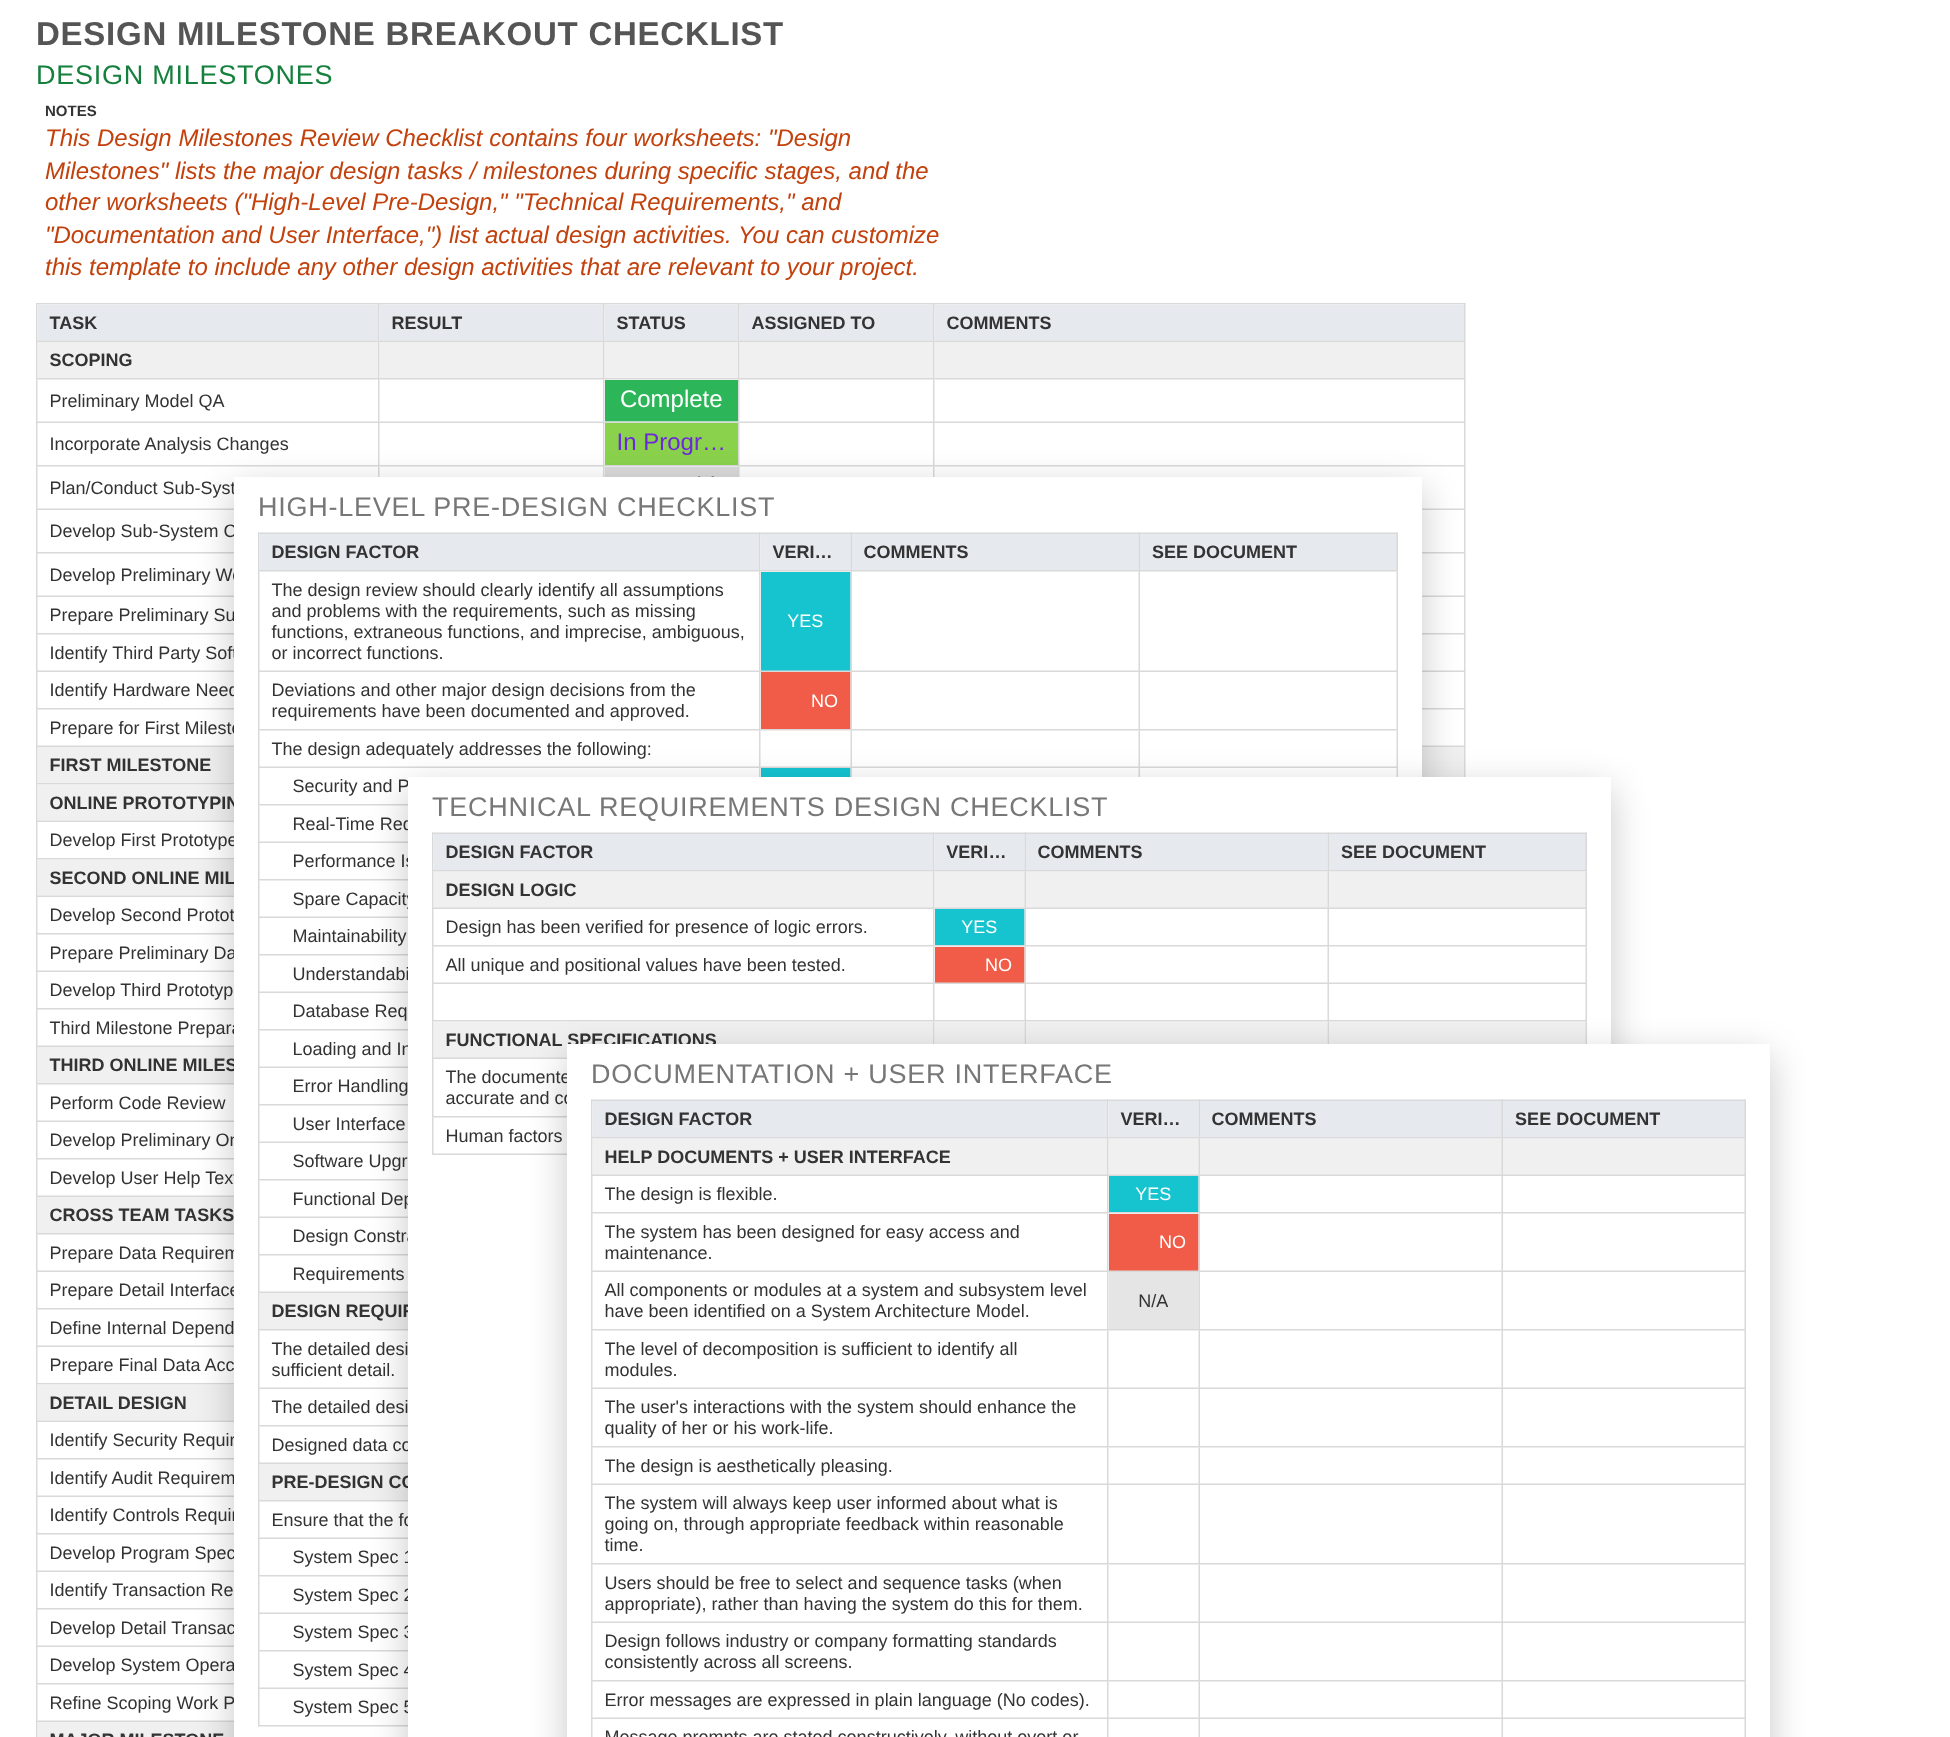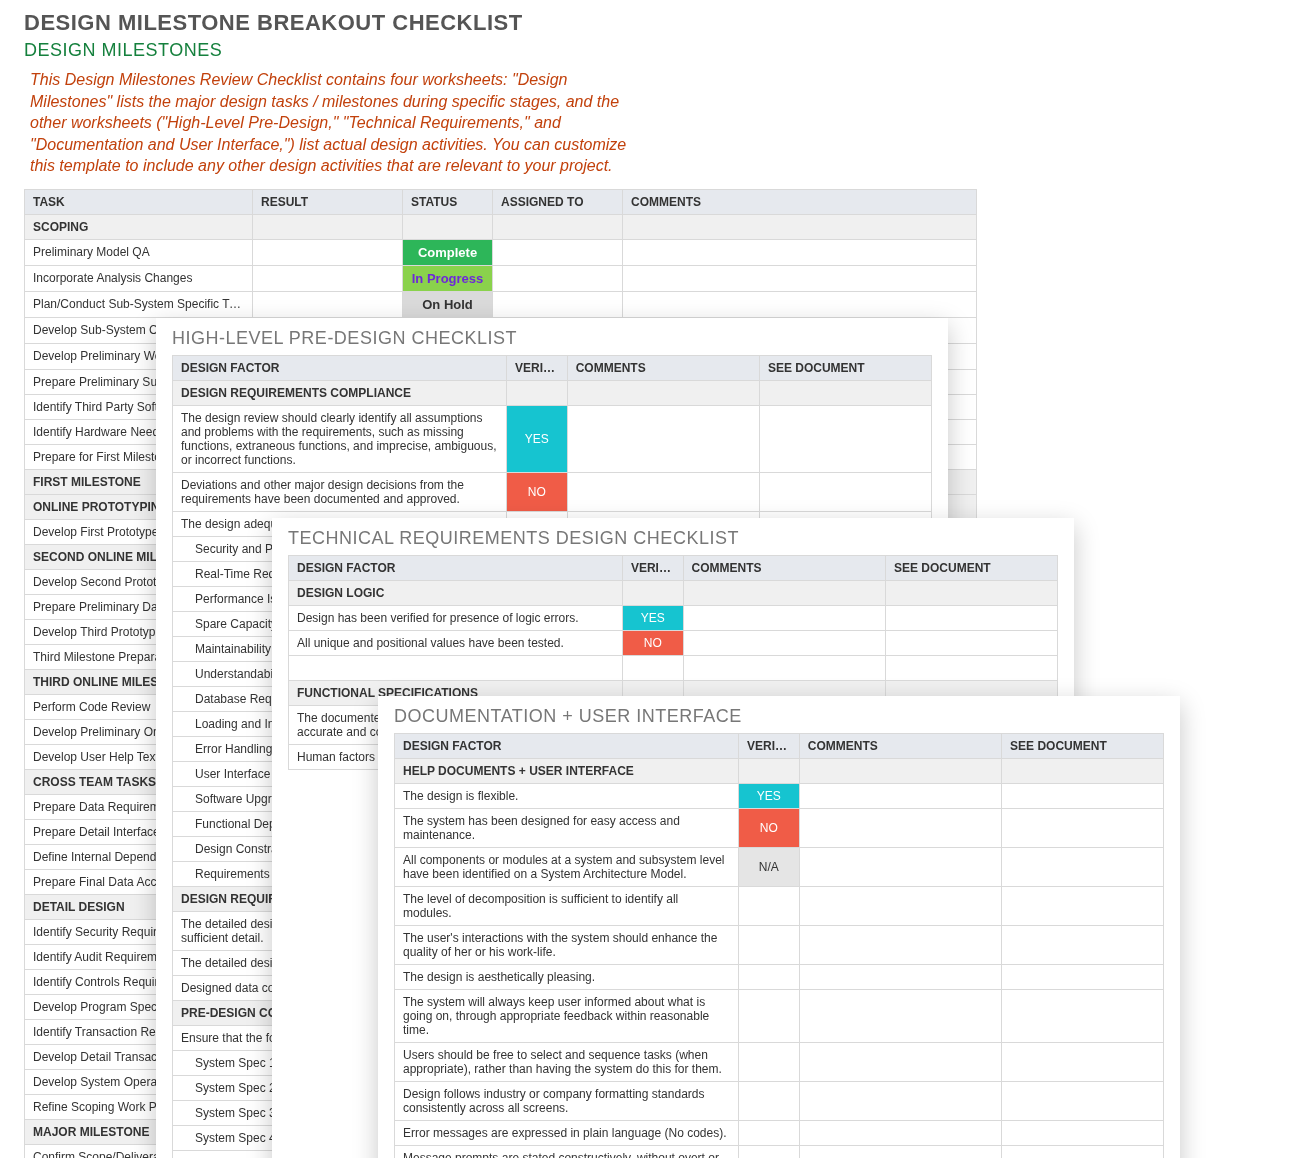--- a/index.html
+++ b/index.html
@@ -6,41 +6,42 @@
   body{width:1300px;height:1158px;overflow:hidden;position:relative;}
   .page{padding:10px 24px 0 24px;}
   h1{font-size:22px;font-weight:600;letter-spacing:.5px;color:#555;margin:0 0 4px 0;}
   h2{font-size:18px;font-weight:400;letter-spacing:.5px;color:#15803d;margin:0 0 8px 0;}
   .notes-label{font-size:10px;font-weight:bold;color:#333;margin:6px 0 2px 6px;}
   .notes{font-size:16px;color:#c2410c;line-height:1.35;margin:0 0 12px 6px;max-width:620px;font-style:italic;}
   table{border-collapse:collapse;width:100%;table-layout:fixed;}
   th,td{border:1px solid #d9d9d9;padding:5px 8px;text-align:left;vertical-align:middle;font-size:12px;white-space:nowrap;overflow:hidden;text-overflow:ellipsis;}
   th{background:#e6e9ee;font-weight:bold;color:#333;}
   td.section{background:#f0f0f0;font-weight:bold;}
-  td.status{text-align:center;font-size:13px;font-weight:bold;}
+  td.status{text-align:center;font-size:16px;}
   .s-complete{background:#2db659;color:#fff;}
   .s-overdue{background:#f0b429;color:#333;}
   .s-progress{background:#8ad24c;color:#6d28d9;}
   .s-hold{background:#dadada;color:#333;}
   .s-notstarted{background:#f5e0b4;color:#333;}
   .v-yes{background:#16c4d0;color:#fff;text-align:center;font-weight:500;}
-  .v-no{background:#f05c47;color:#fff;text-align:center;font-weight:500;}
+  .v-no{background:#f05c47;color:#fff;text-align:right;font-weight:500;}
   .v-na{background:#e5e5e5;color:#333;text-align:center;}
   
   .panel{position:absolute;background:#fff;box-shadow:0 8px 24px rgba(0,0,0,.22);padding:10px 16px 0 16px;}
   .panel h2{font-size:18px;font-weight:400;color:#777;margin:0 0 6px 0;letter-spacing:.5px;}
   .wrap td{white-space:normal;}
   .indent{padding-left:22px;}
 </style>
 </head>
 <body>
 
 <div class="page">
   <h1>DESIGN MILESTONE BREAKOUT CHECKLIST</h1>
   <h2>DESIGN MILESTONES</h2>
+  <div class="notes-label">NOTES</div>
   <div class="notes">This Design Milestones Review Checklist contains four worksheets: "Design Milestones" lists the major design tasks / milestones during specific stages, and the other worksheets ("High-Level Pre-Design," "Technical Requirements," and "Documentation and User Interface,") list actual design activities. You can customize this template to include any other design activities that are relevant to your project.</div>
 
   <table id="main-table" style="width:952px;">
     <colgroup>
       <col style="width:228px">
         <col style="width:150px">
         <col style="width:90px">
         <col style="width:130px">
         <col style="width:354px">
     </colgroup>
@@ -336,26 +337,20 @@
     <thead>
         <tr>
       <th>DESIGN FACTOR</th>
       <th>VERIFIED?</th>
       <th>COMMENTS</th>
       <th>SEE DOCUMENT</th>
     </tr>
       </thead>
     <tbody id="pre-body">
         <tr>
-          <td class="section">DESIGN REQUIREMENTS COMPLIANCE</td>
-          <td class="section"></td>
-          <td class="section"></td>
-          <td class="section"></td>
-        </tr>
-        <tr>
           <td>The design review should clearly identify all assumptions and problems with the requirements, such as missing functions, extraneous functions, and imprecise, ambiguous, or incorrect functions.</td>
           <td class="v-yes">YES</td>
           <td></td>
           <td></td>
         </tr>
         <tr>
           <td>Deviations and other major design decisions from the requirements have been documented and approved.</td>
           <td class="v-no">NO</td>
           <td></td>
           <td></td>

